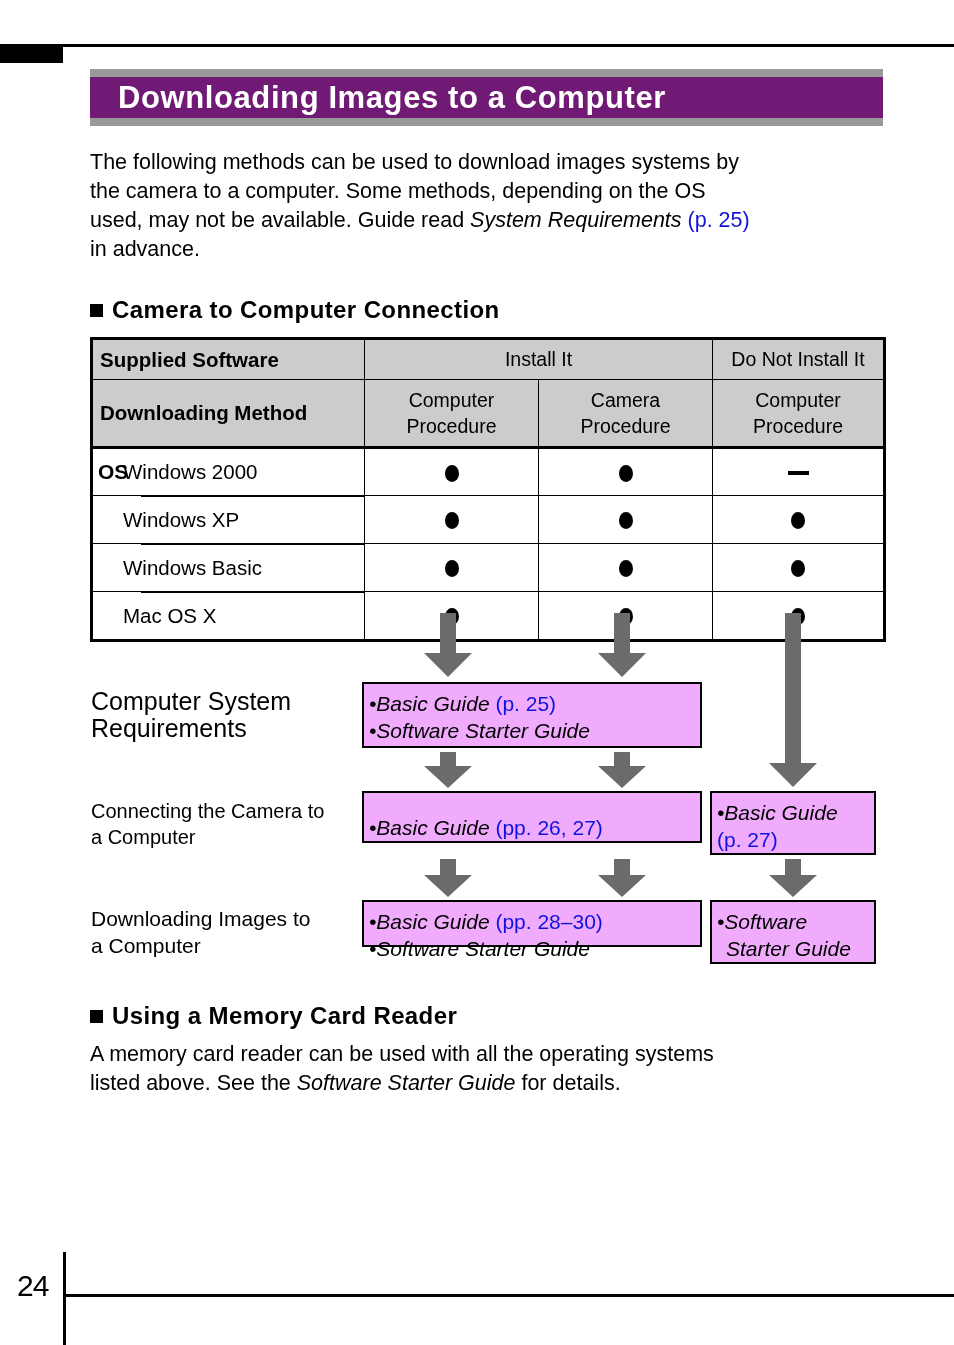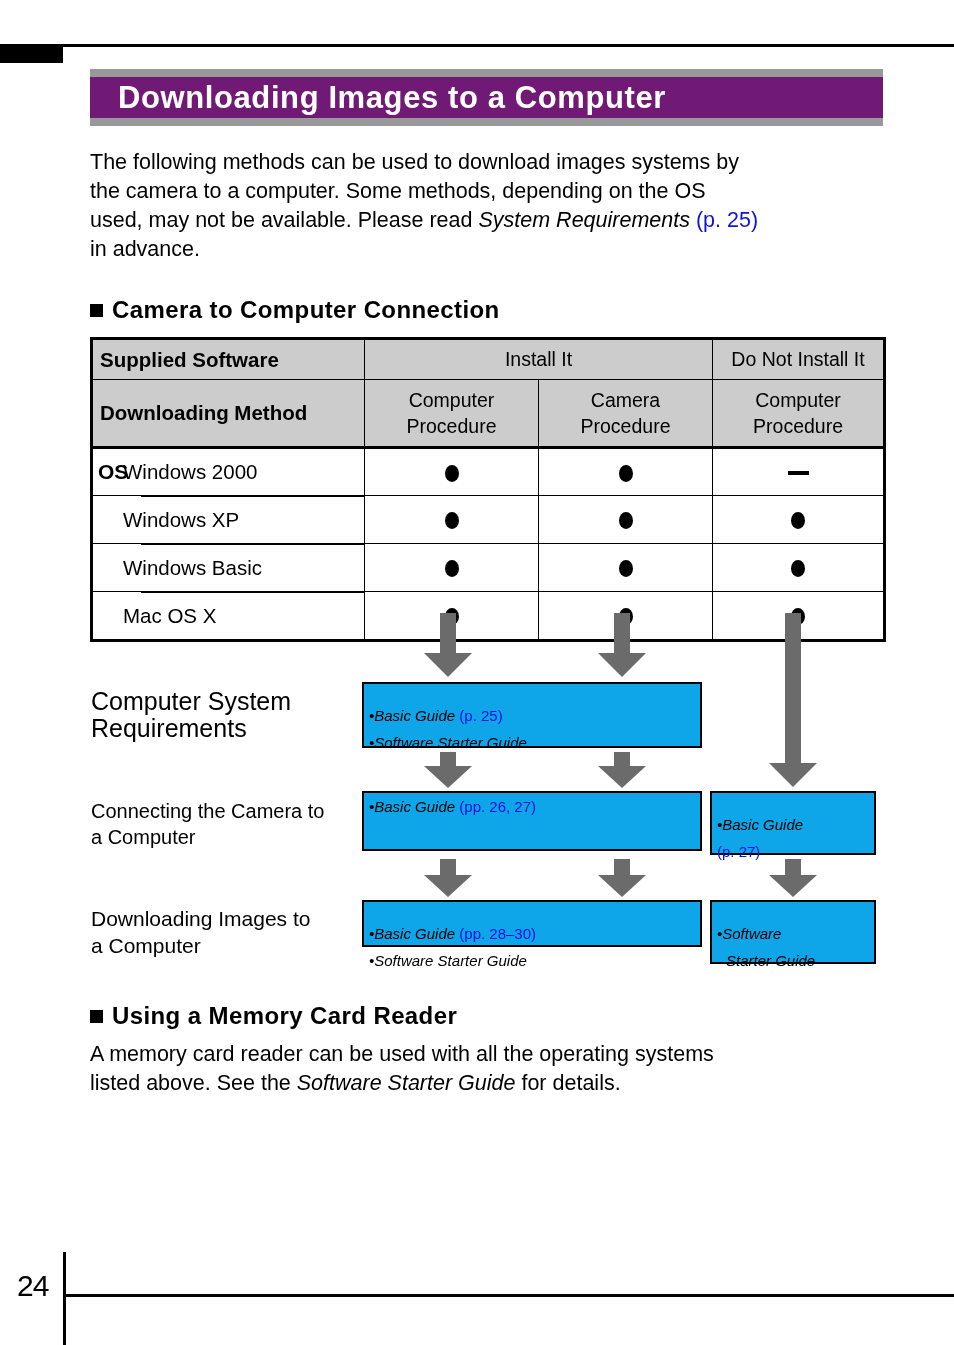--- a/index.html
+++ b/index.html
@@ -192,29 +192,29 @@
     font-size: 25px;
     line-height: 27px;
   }
   #lbl-req   { left: 91px; top: 688px; width: 265px; }
   #lbl-conn  { left: 91px; top: 798px; width: 270px; font-size: 20px; line-height: 26px; }
   #lbl-down  { left: 91px; top: 905px; width: 270px; font-size: 21px; line-height: 27px; }
 
   .flow-box {
     position: absolute;
     border: 2.5px solid #000;
-    background: #0ea5e9;
+    background: #f0abfc;
     box-sizing: border-box;
-    font-size: 15px;
+    font-size: 21px;
     line-height: 27px;
     font-style: italic;
-    padding: 18px 0 0 5px;
+    padding: 6px 0 0 5px;
   }
   #box-req   { left: 362px; top: 682px; width: 340px; height: 66px; }
-  #box-conn  { left: 362px; top: 791px; width: 340px; height: 60px; display: flex; align-items: flex-start; padding-top: 0; }
+  #box-conn  { left: 362px; top: 791px; width: 340px; height: 52px; display: flex; align-items: flex-end; padding-top: 0; }
   #box-conn2 { left: 710px; top: 791px; width: 166px; height: 64px; }
   #box-down  { left: 362px; top: 900px; width: 340px; height: 47px; }
   #box-down2 { left: 710px; top: 900px; width: 166px; height: 64px; }
 
   .flow-box .norm { font-style: normal; }
 
   
   .arrow {
     position: absolute;
     background: transparent;
@@ -230,21 +230,21 @@
 <div class="foot-rule"></div>
 <div class="page-number">24</div>
 
 <div class="title-bar">
   <div class="title-bar-inner">Downloading Images to a Computer</div>
 </div>
 
 <div class="intro">
   <span>The following methods can be used to download images systems by</span><br>
   <span>the camera to a computer. Some methods, depending on the OS</span><br>
-  <span>used, may not be available. Please read </span><span class="ital">System Requirements</span><span class="pref"> (p. 25)</span><br>
+  <span>used, may not be available. Guide read </span><span class="ital">System Requirements</span><span class="pref"> (p. 25)</span><br>
   <span>in advance.</span>
 </div>
 
 <div class="sec-head" id="head-camera">
   <span class="bullet-sq"></span>
   <span>Camera to Computer Connection</span>
 </div>
 
 <table class="tbl">
   <colgroup>

